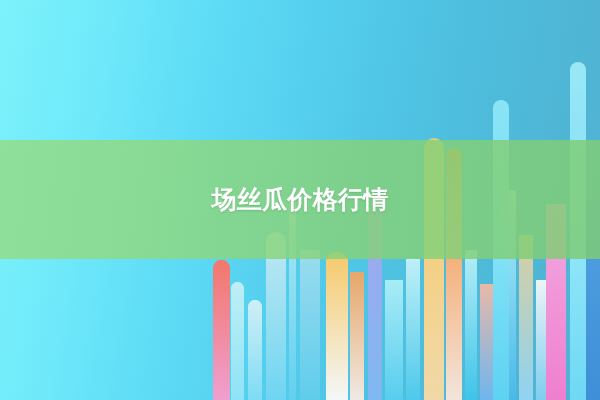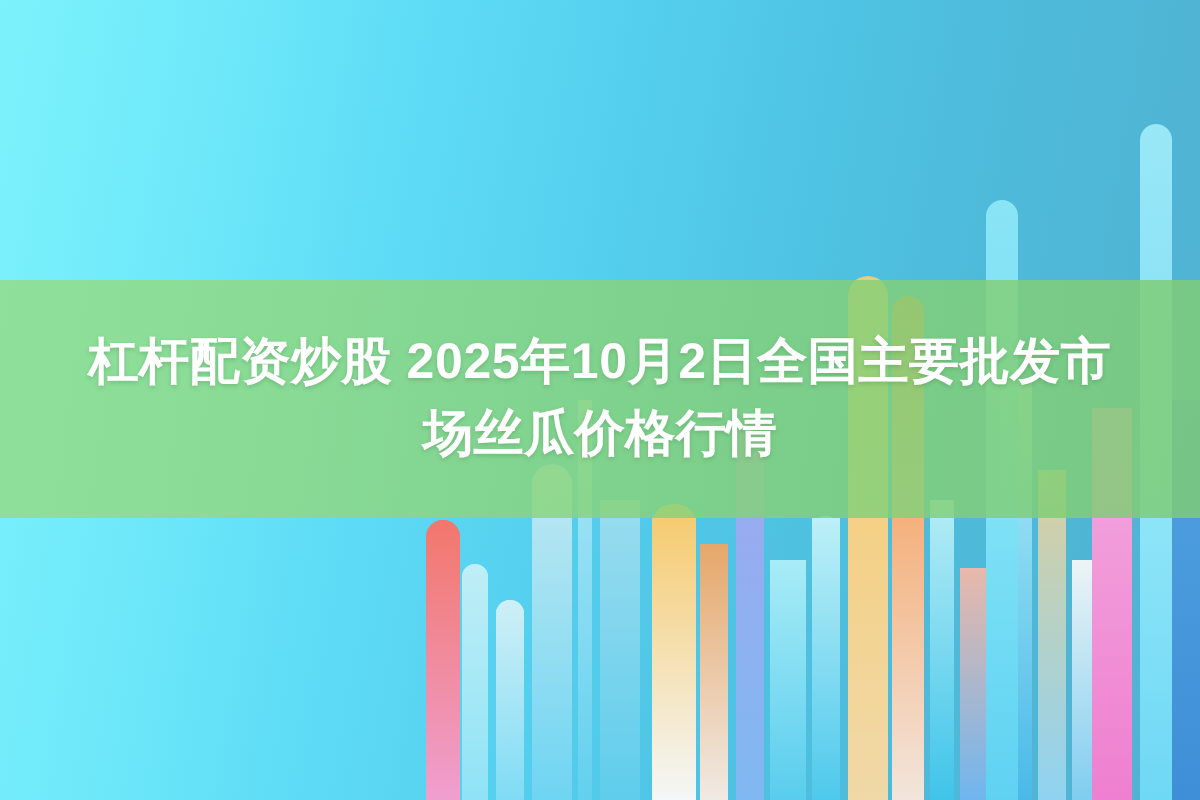--- a/index.html
+++ b/index.html
@@ -140,17 +140,16 @@
       <div class="bar flat" style="left: 500px; width: 16px; height: 141px; background: linear-gradient(rgb(166, 232, 245) -33%, rgb(75, 185, 232) 100%);"></div>
       <div class="bar flat" style="left: 493px; width: 16px; height: 141px; background: linear-gradient(rgb(143, 233, 248) -53%, rgb(95, 210, 242) 100%);"></div>
       <div class="bar flat" style="left: 519px; width: 14px; height: 141px; background: linear-gradient(rgb(217, 207, 160) -15%, rgb(143, 211, 242) 100%);"></div>
       <div class="bar flat" style="left: 536px; width: 18px; height: 120px; background: linear-gradient(rgb(237, 244, 247) 0%, rgb(127, 205, 240) 100%);"></div>
       <div class="bar flat" style="left: 546px; width: 20px; height: 141px; background: linear-gradient(rgb(242, 167, 222) -28%, rgb(239, 127, 208) 100%);"></div>
       <div class="bar flat" style="left: 570px; width: 16px; height: 141px; background: linear-gradient(rgb(159, 236, 250) -58%, rgb(111, 216, 245) 100%);"></div>
       <div class="bar flat" style="left: 586px; width: 14px; height: 141px; background: linear-gradient(rgb(79, 159, 224) -30%, rgb(63, 143, 216) 100%);"></div>
     </div>
 
   <div class="title-wrap">
-    <div class="title-line">杠杆配资炒股 2025年10月2日全国主要批发市</div>
     <div class="title-line">场丝瓜价格行情</div>
   </div>
 
 </div>
 
 </body></html>

